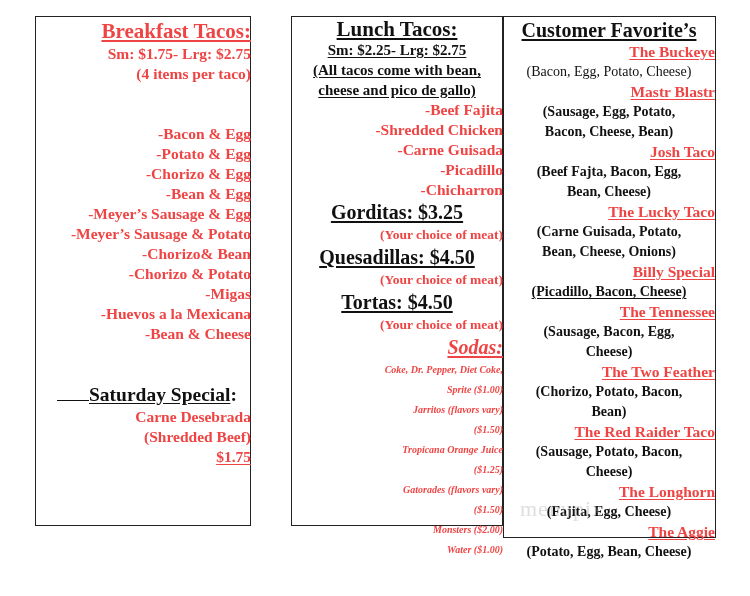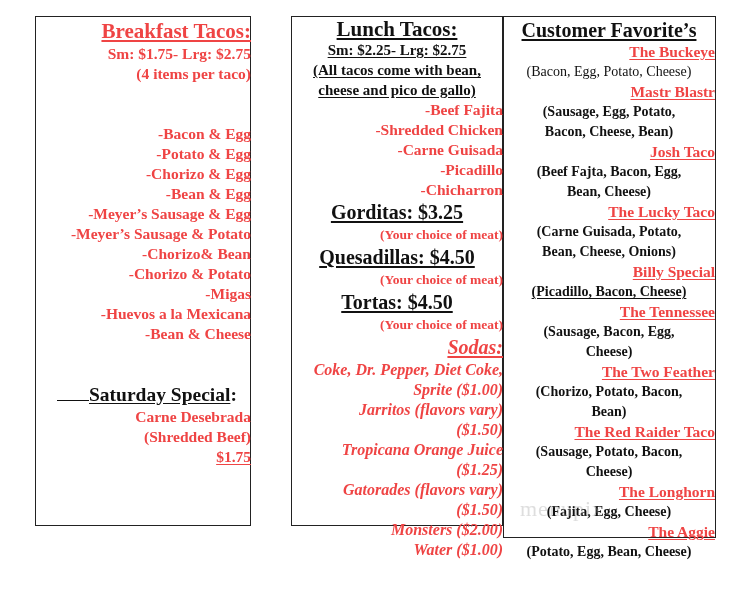--- a/index.html
+++ b/index.html
@@ -24,21 +24,21 @@
     #col-left .sat { font-size: 15.5px; line-height: 20px; }
 
     
     #col-mid { left: 291px; top: 18px; width: 212px; }
     #col-mid .title { font-size: 21px; line-height: 22px; }
     #col-mid .sub { font-size: 15px; line-height: 20px; }
     #col-mid .meat { font-size: 15.5px; line-height: 20px; }
     #col-mid .sec-head { font-size: 20px; line-height: 25px; }
     #col-mid .choice { font-size: 13.5px; line-height: 20px; }
     #col-mid .soda-head { font-size: 20px; line-height: 25px; }
-    #col-mid .drink { font-size: 16px; line-height: 20px; font-style: italic; }
+    #col-mid .drink { font-size: 10px; line-height: 20px; font-style: italic; }
 
     
     #col-right { left: 503px; top: 18px; width: 212px; }
     #col-right .title { font-size: 20px; line-height: 24px; }
     #col-right .fav-name { font-size: 15.5px; line-height: 20px; }
     #col-right .fav-desc { font-size: 14px; line-height: 20px; }
 
     .watermark { position: absolute; left: 520px; top: 496px; font-family: Liberation Serif, serif;
                  font-size: 22px; color: rgba(160,160,160,0.35); font-weight: normal; letter-spacing: 1px; }
   </style>

